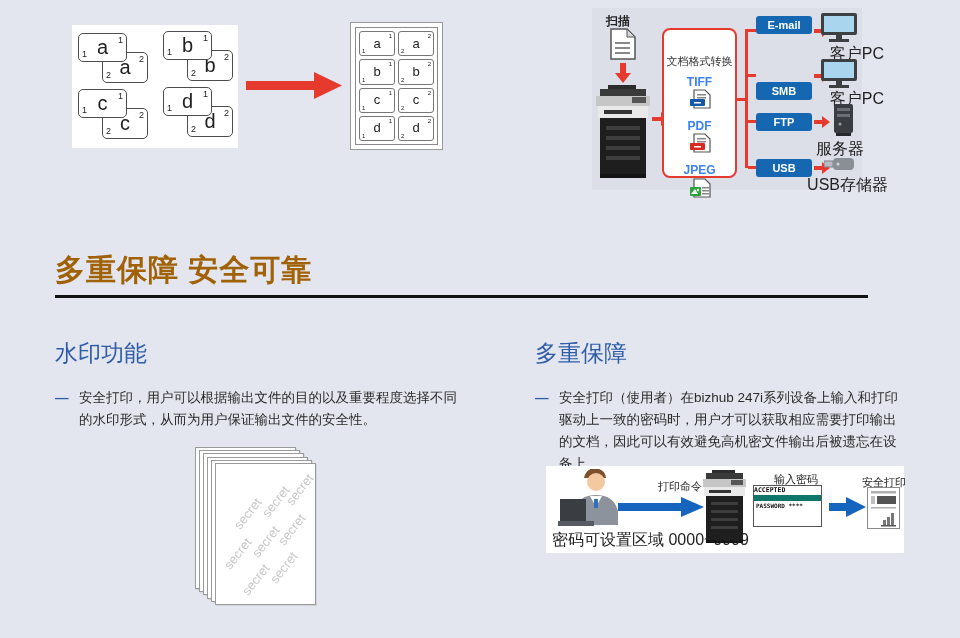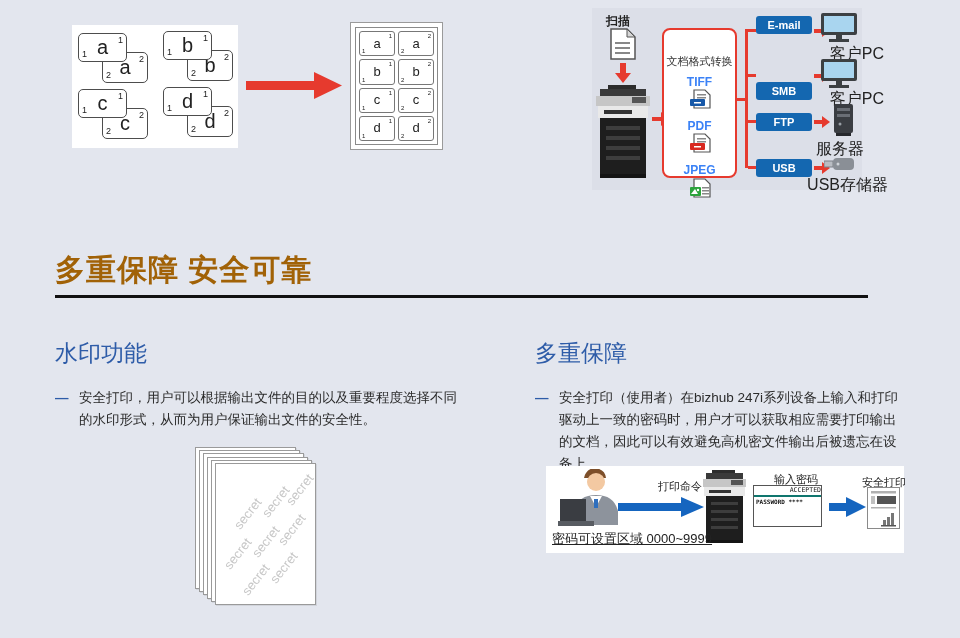--- a/index.html
+++ b/index.html
@@ -50,23 +50,23 @@
 
   
   .stack { left:195px; top:447px; width:132px; height:178px; }
   .sheet { position:absolute; width:101px; height:142px; background:#fff; border:1px solid #9a9a9a; box-shadow:1px 1px 0 rgba(0,0,0,0.08); }
   .wm { position:absolute; font-size:13px; color:#c8c8c8; transform:rotate(-52deg); white-space:nowrap; }
 
   
   .flow-box { left:546px; top:466px; width:358px; height:87px; background:#fff; }
   .flow-label { position:absolute; font-size:11px; color:#222; text-align:right; }
   .screen-box { position:absolute; left:207px; top:19px; width:69px; height:42px; background:#fff; border:1.5px solid #555; font-family:"DejaVu Sans Mono", monospace; }
-  .screen-top { border-bottom:2px solid #0f766e; font-size:6.5px; font-weight:normal; text-align:right; line-height:9px; color:#111; }
+  .screen-top { border-bottom:6px solid #0f766e; font-size:6.5px; font-weight:bold; text-align:left; line-height:9px; color:#111; }
   .screen-line { font-size:6px; font-weight:bold; color:#111; padding:1px 2px; }
-  .range-text { position:absolute; left:6px; top:64px; font-size:13px; color:#222;text-decoration:underline; }
+  .range-text { position:absolute; left:6px; top:64px; font-size:16px; color:#222; }
 </style>
 </head>
 <body>
 
 <div class="abs nup-panel">
   <div class="nup-group" style="left:6px;top:8px">
     <div class="card card-back">
       <span class="pg pg-tr">2</span>
       <span class="card-letter">a</span>
       <span class="pg pg-bl">2</span>

